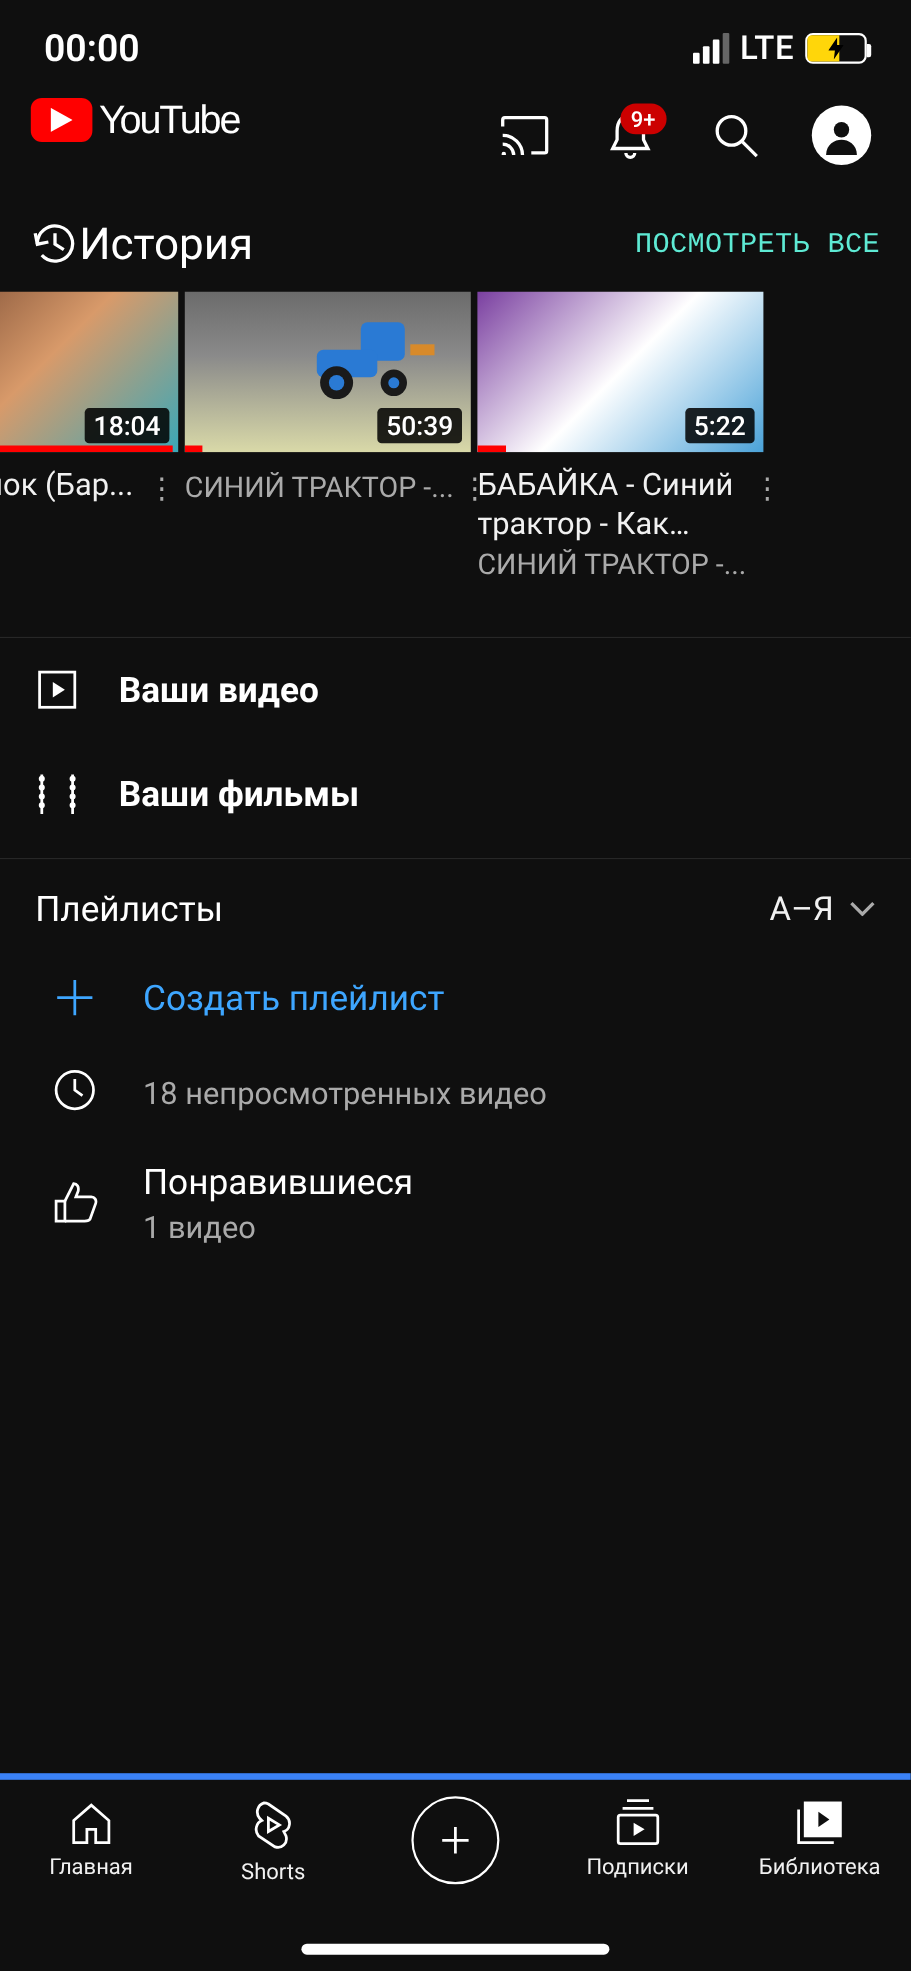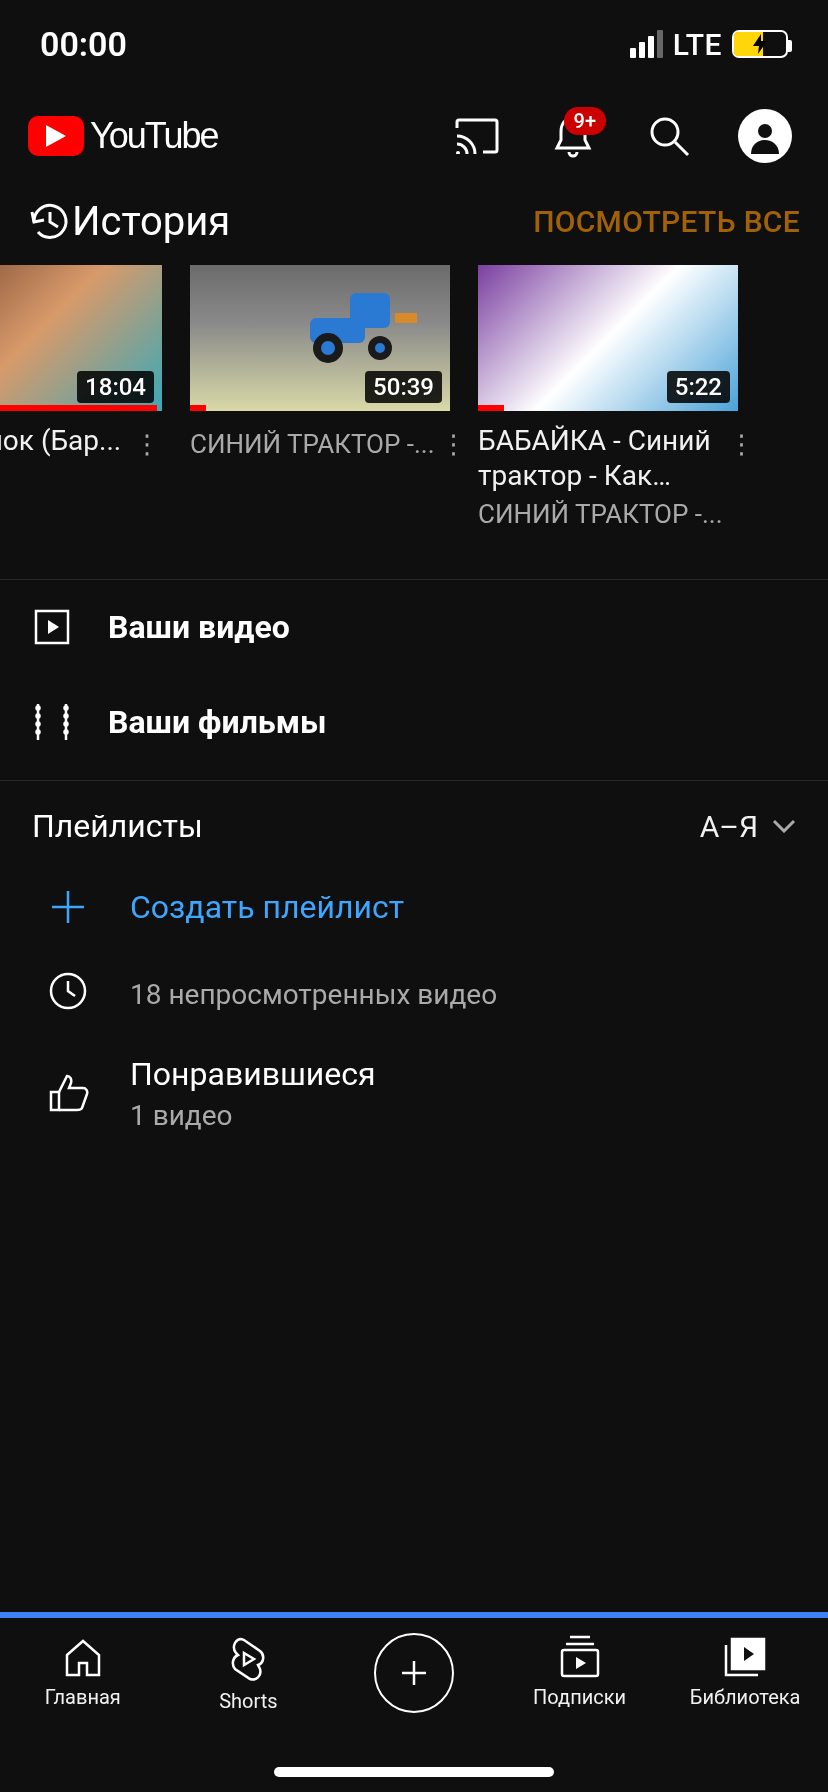--- a/index.html
+++ b/index.html
@@ -11,35 +11,35 @@
   .status-right { display: flex; align-items: center; gap: 10px; font-size: 30px; font-weight: 500; letter-spacing: 0.5px; }
   .signal { display: inline-flex; align-items: flex-end; gap: 3px; }
   .signal span { width: 6px; background:#fff; border-radius:1px; }
   .signal span.dim { background:#666; }
   .battery { position: relative; width: 56px; height: 28px; border: 2.5px solid #fff; border-radius: 7px; display:flex; align-items:center; }
   .battery::after { content:''; position:absolute; right:-6px; top:8px; width:4px; height:12px; background:#fff; border-radius:0 2px 2px 0; }
   .battery-fill { height: 100%; width: 55%; background:#ffd60a; border-radius:4px 0 0 4px; }
   .bolt { position:absolute; left:50%; top:50%; transform:translate(-50%,-50%); }
 
   
-  .header { height: 96px; display:flex; align-items:center; padding: 0 28px 0 28px; gap: 26px; }
+  .header { height: 96px; display:flex; align-items:flex-start; padding: 0 28px 0 28px; gap: 26px; }
   .logo { display:flex; align-items:center; gap:6px; }
   .logo-mark { width:56px; height:40px; background:#ff0000; border-radius:10px; display:flex; align-items:center; justify-content:center; }
   .logo-text { font-size: 36px; font-weight:500; letter-spacing:-2.0px; font-family: Arial, sans-serif; }
   .header-spacer { flex:1; }
   .header-icon { width:70px; height:70px; display:flex; align-items:center; justify-content:center; position:relative; }
   .notif-badge { position:absolute; top:6px; right:2px; background:#cc0000; color:#fff; font-size:20px; font-weight:500; padding:2px 10px; border-radius:20px; }
   .avatar { width:54px; height:54px; border-radius:50%; background:#fff; display:flex; align-items:center; justify-content:center; }
 
   
   .section-head { display:flex; align-items:center; padding: 14px 28px 20px 28px; }
   .section-title { font-size: 40px; font-weight: 400; flex:1; }
-  .view-all { color:#a16207; font-size: 30px; font-weight:500; letter-spacing:0.3px; }
-
-  .history-row { display:flex; gap:28px; padding-left:0; overflow:hidden; }
+  .view-all { color:#5eead4; font-size: 26px; font-weight:500; letter-spacing:0.3px;font-family:Liberation Mono, monospace; }
+
+  .history-row { display:flex; gap:6px; padding-left:0; overflow:hidden; }
   .hcard { width:260px; flex:0 0 260px; }
   .hcard.first { margin-left:-98px; }
   .thumb { width:260px; height:146px; border-radius:0; position:relative; overflow:hidden; }
   .thumb1 { background: linear-gradient(135deg,#6a3e2a 0%, #d89a6a 50%, #3aa8b8 100%); }
   .thumb2 { background: linear-gradient(180deg,#6b6b6b 0%, #8a8a8a 40%, #d9d9a8 100%); }
   .thumb3 { background: linear-gradient(135deg,#7a3fa0 0%, #ffffff 50%, #4aa2d8 100%); }
   .tractor { position:absolute; top:18px; right:30px; width:120px; height:80px; }
   .duration { position:absolute; right:8px; bottom:8px; background:rgba(0,0,0,0.85); color:#fff; font-size:24px; padding:2px 8px; border-radius:4px; font-weight:500;}
   .progress { position:absolute; left:0; bottom:0; height:6px; background:#ff0000; }
   .card-body { display:flex; padding-top:12px; gap:6px; }

